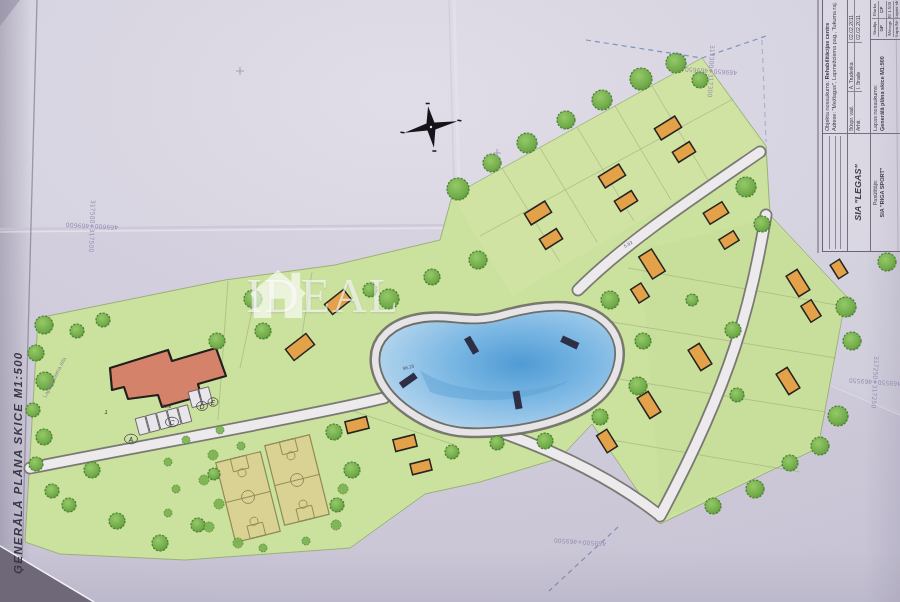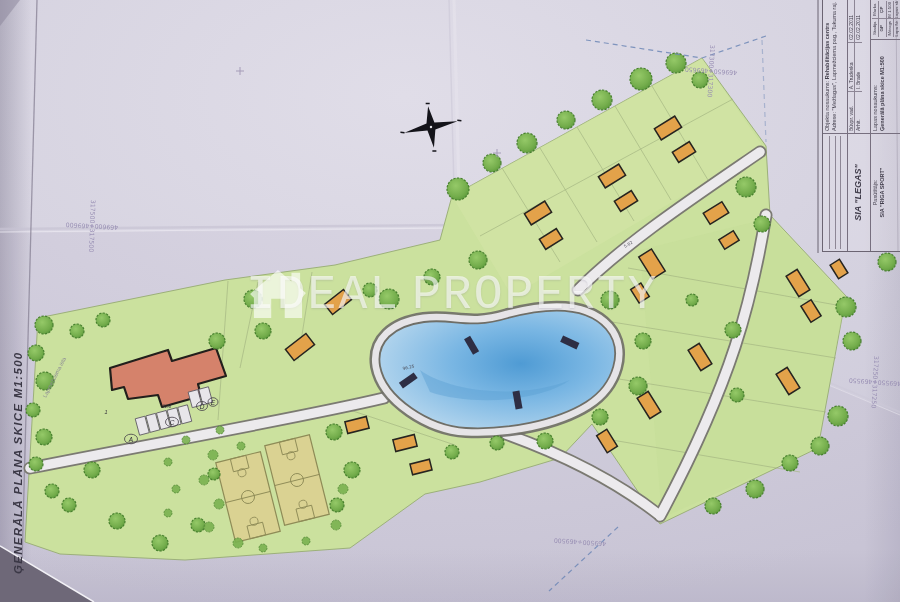--- a/index.html
+++ b/index.html
@@ -17,21 +17,21 @@
   .pline{stroke:#a3b581;stroke-width:.8;opacity:.85;}
   .road-c{stroke:#7b7a72;stroke-width:13;fill:none;stroke-linecap:round;}
   .road-f{stroke:#eceaed;stroke-width:9.5;fill:none;stroke-linecap:round;}
   .ta{fill:url(#gTree);stroke:#47802e;stroke-width:1.2;stroke-dasharray:2.3 1.3;}
   .tb2{fill:#7ab250;stroke:#568c38;stroke-width:1;stroke-dasharray:2 1.1;opacity:.9;}
   .house{fill:#e3a24a;stroke:#262420;stroke-width:1.5;}
   .coord{font-size:6.2px;fill:#968cb2;opacity:.95;font-family:"DejaVu Sans",sans-serif;}
   .micro{fill:#4a4a55;font-family:"DejaVu Sans",sans-serif;}
   .wm{
     position:absolute;left:246px;top:268px;display:flex;align-items:center;gap:12px;
-    font-family:Liberation Mono, monospace;font-size:48px;letter-spacing:2px;
+    font-family:Liberation Serif, serif;font-size:48px;letter-spacing:2px;
     color:rgba(255,255,255,.62);text-shadow:0 1px 2px rgba(100,95,125,.18);
     pointer-events:none;white-space:nowrap;
   }
   .side-title{
     position:absolute;left:12px;top:574px;transform-origin:0 0;transform:rotate(-90deg);
     font-size:11.5px;font-style:italic;font-weight:600;letter-spacing:1.3px;
     color:#3b3846;white-space:nowrap;
   }
   .tb{
     position:absolute;left:822px;top:252px;width:252px;height:78px;
@@ -329,21 +329,20 @@
     <line x1="0" y1="546" x2="94" y2="602" stroke="#f2f1f6" stroke-width="1.5"></line>
   </g>
 </svg>
 
 <div class="wm">
   <span>IDEAL</span>
   <svg width="62" height="52" viewBox="0 0 64 54">
     <path fill-rule="evenodd" fill="rgba(255,255,255,0.62)" d="M4,27 L33,2 L47,14 L47,5 L56,5 L56,21 L62,26 L58,31 L58,52 L8,52 L8,31 L4,27 Z
          M26,32 L40,32 L40,52 L26,52 Z"></path>
   </svg>
-  <span>PROPERTY</span>
 </div>
 
 <div class="side-title">ĢENERĀLĀ PLĀNA SKICE M1:500</div>
 
 <div class="tb">
   <div class="tb-row" style="height:24px;">
     <div class="c tb-rev">
       <div></div>
           <div></div>
           <div></div>

